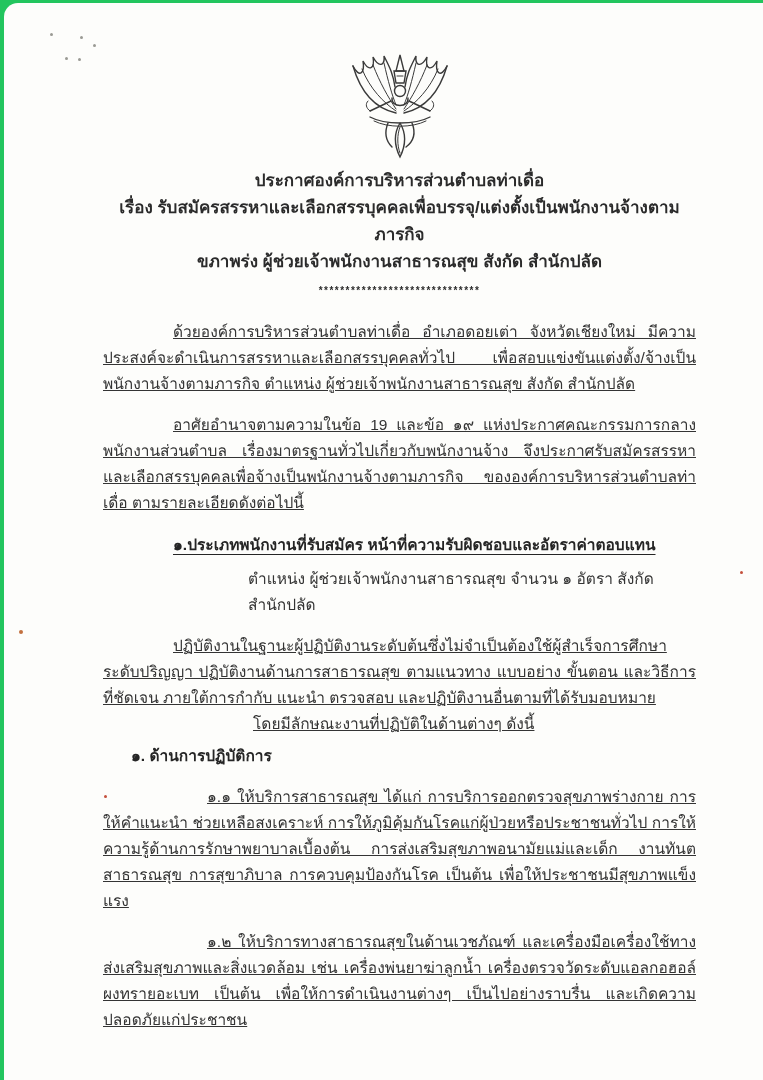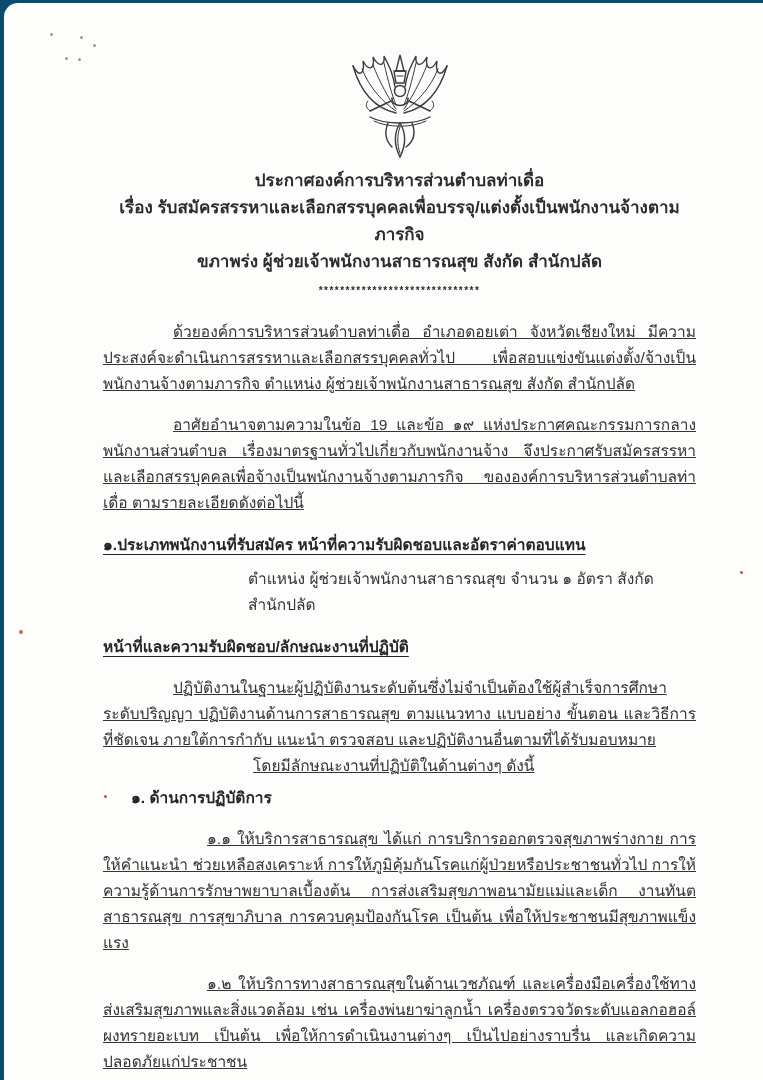--- a/index.html
+++ b/index.html
@@ -3,21 +3,21 @@
 <meta charset="utf-8">
 <style>
   html,body{margin:0;padding:0;}
   body{
     background:#111;
     font-family:"Liberation Sans", sans-serif;
   }
   .scan{
     position:relative;
     width:763px;height:1080px;
-    background:#0c4a6e;
+    background:#22c55e;
     overflow:hidden;
   }
   .page{
     position:absolute;
     left:4px;top:3px;
     width:759px;height:1077px;
     background:#fdfdfb;
     border-top-left-radius:14px;
     color:#343434;
   }
@@ -55,21 +55,21 @@
   }
   .ind1{ text-indent:70px; }
   .ind2{ text-indent:104px; }
   .h-underline{
     font-weight:700;
     color:#252525;
     text-decoration:underline;
     text-underline-offset:4px;
     margin-top:16px;
   }
-  .ml-ind{ }
+  .ml-ind{ margin-left:70px; }
   .bold-line{
     font-weight:700;
     color:#252525;
     margin-top:8px;
   }
   .ml-sub{ margin-left:104px; }
   .pos-line{
     margin-top:8px;
     margin-left:145px;
   }
@@ -145,21 +145,20 @@
         <div>ขภาพร่ง  ผู้ช่วยเจ้าพนักงานสาธารณสุข  สังกัด สำนักปลัด</div>
         <div class="stars">******************************</div>
       </div>
 
       <p class="para ind1">ด้วยองค์การบริหารส่วนตำบลท่าเดื่อ  อำเภอดอยเต่า  จังหวัดเชียงใหม่  มีความประสงค์จะดำเนินการสรรหาและเลือกสรรบุคคลทั่วไป  เพื่อสอบแข่งขันแต่งตั้ง/จ้างเป็นพนักงานจ้างตามภารกิจ ตำแหน่ง  ผู้ช่วยเจ้าพนักงานสาธารณสุข  สังกัด  สำนักปลัด</p>
       <p class="para ind1">อาศัยอำนาจตามความในข้อ 19 และข้อ ๑๙ แห่งประกาศคณะกรรมการกลางพนักงานส่วนตำบล เรื่องมาตรฐานทั่วไปเกี่ยวกับพนักงานจ้าง  จึงประกาศรับสมัครสรรหาและเลือกสรรบุคคลเพื่อจ้างเป็นพนักงานจ้างตามภารกิจ ขององค์การบริหารส่วนตำบลท่าเดื่อ  ตามรายละเอียดดังต่อไปนี้</p>
 
       <div class="h-underline ml-ind">๑.ประเภทพนักงานที่รับสมัคร  หน้าที่ความรับผิดชอบและอัตราค่าตอบแทน</div>
       <div class="pos-line">ตำแหน่ง  ผู้ช่วยเจ้าพนักงานสาธารณสุข  จำนวน  ๑  อัตรา สังกัด  สำนักปลัด</div>
 
-      <div class="h-underline">หน้าที่และความรับผิดชอบ/ลักษณะงานที่ปฏิบัติ</div>
       <p class="para ind1">ปฏิบัติงานในฐานะผู้ปฏิบัติงานระดับต้นซึ่งไม่จำเป็นต้องใช้ผู้สำเร็จการศึกษาระดับปริญญา ปฏิบัติงานด้านการสาธารณสุข ตามแนวทาง แบบอย่าง ขั้นตอน และวิธีการที่ชัดเจน ภายใต้การกำกับ แนะนำ ตรวจสอบ และปฏิบัติงานอื่นตามที่ได้รับมอบหมาย</p>
       <div class="lead-line">โดยมีลักษณะงานที่ปฏิบัติในด้านต่างๆ ดังนี้</div>
       <div class="bold-line ops-head">๑. ด้านการปฏิบัติการ</div>
 
       <p class="para ind2">๑.๑ ให้บริการสาธารณสุข ได้แก่ การบริการออกตรวจสุขภาพร่างกาย การให้คำแนะนำ ช่วยเหลือสงเคราะห์ การให้ภูมิคุ้มกันโรคแก่ผู้ป่วยหรือประชาชนทั่วไป การให้ความรู้ด้านการรักษาพยาบาลเบื้องต้น การส่งเสริมสุขภาพอนามัยแม่และเด็ก งานทันตสาธารณสุข การสุขาภิบาล การควบคุมป้องกันโรค เป็นต้น เพื่อให้ประชาชนมีสุขภาพแข็งแรง</p>
       <p class="para ind2">๑.๒ ให้บริการทางสาธารณสุขในด้านเวชภัณฑ์ และเครื่องมือเครื่องใช้ทางส่งเสริมสุขภาพและสิ่งแวดล้อม เช่น เครื่องพ่นยาฆ่าลูกน้ำ เครื่องตรวจวัดระดับแอลกอฮอล์ ผงทรายอะเบท เป็นต้น เพื่อให้การดำเนินงานต่างๆ เป็นไปอย่างราบรื่น และเกิดความปลอดภัยแก่ประชาชน</p>
 
     </div>
   </div>
 </div>

